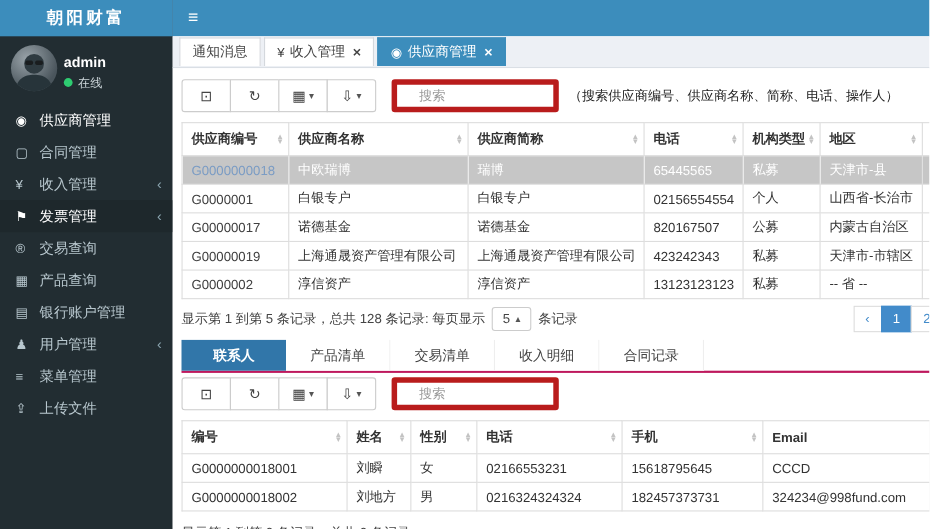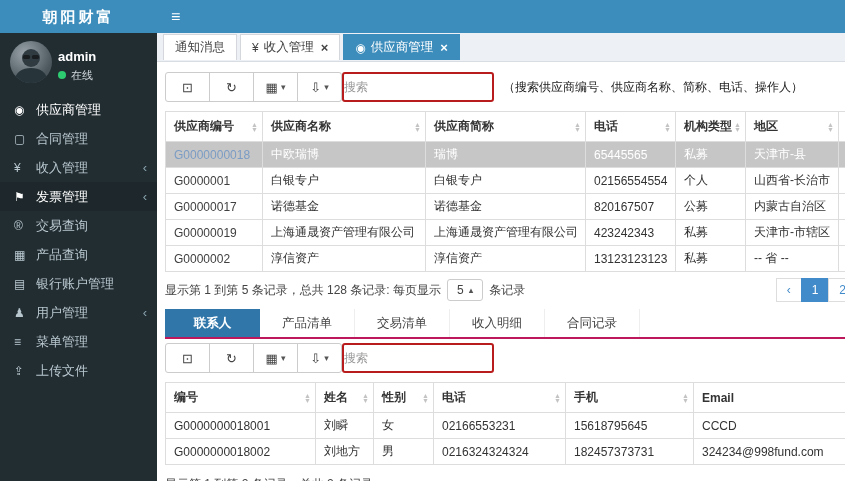--- a/index.html
+++ b/index.html
@@ -44,22 +44,22 @@
   .content { flex:1; background:#fff; padding:6px 0 0 8px; overflow:hidden; }
 
   
   .toolbar { display:flex; align-items:center; margin:4px 0 0 0; }
   .btn-group { display:flex; }
   .btn { display:flex; align-items:center; justify-content:center; gap:3px; min-width:45px; height:30px;
          background:#fff; border:1px solid #ccc; color:#444; font-size:13px; cursor:pointer; margin-left:-1px; }
   .btn:first-child { margin-left:0; border-radius:3px 0 0 3px; }
   .btn:last-child { border-radius:0 3px 3px 0; }
   .caret { font-size:9px; color:#555; }
-  .search-input { width:152px; height:30px; margin-left:0; border:2px solid #b91c1c; border-radius:3px;
-                  padding:0 0; font-size:12px; color:#333; font-family:inherit; }
+  .search-input { width:152px; height:30px; margin-left:14px; border:5px solid #b91c1c; border-radius:3px;
+                  padding:0 20px; font-size:12px; color:#333; font-family:inherit; }
   .search-input::placeholder { color:#999; }
   .toolbar-hint { margin-left:9px; font-size:12px; color:#222; white-space:nowrap; }
 
   
   table.grid { border-collapse:collapse; table-layout:fixed; margin-top:9px; }
   .grid th, .grid td { border:1px solid #ddd; padding:4px 8px; text-align:left;
                        white-space:nowrap; overflow:hidden; font-size:12px; }
   .grid th { font-weight:bold; color:#333; padding:6px 8px; position:relative; }
   .grid td { color:#333; height:23px; }
   .grid a { color:#404040; text-decoration:none; }

